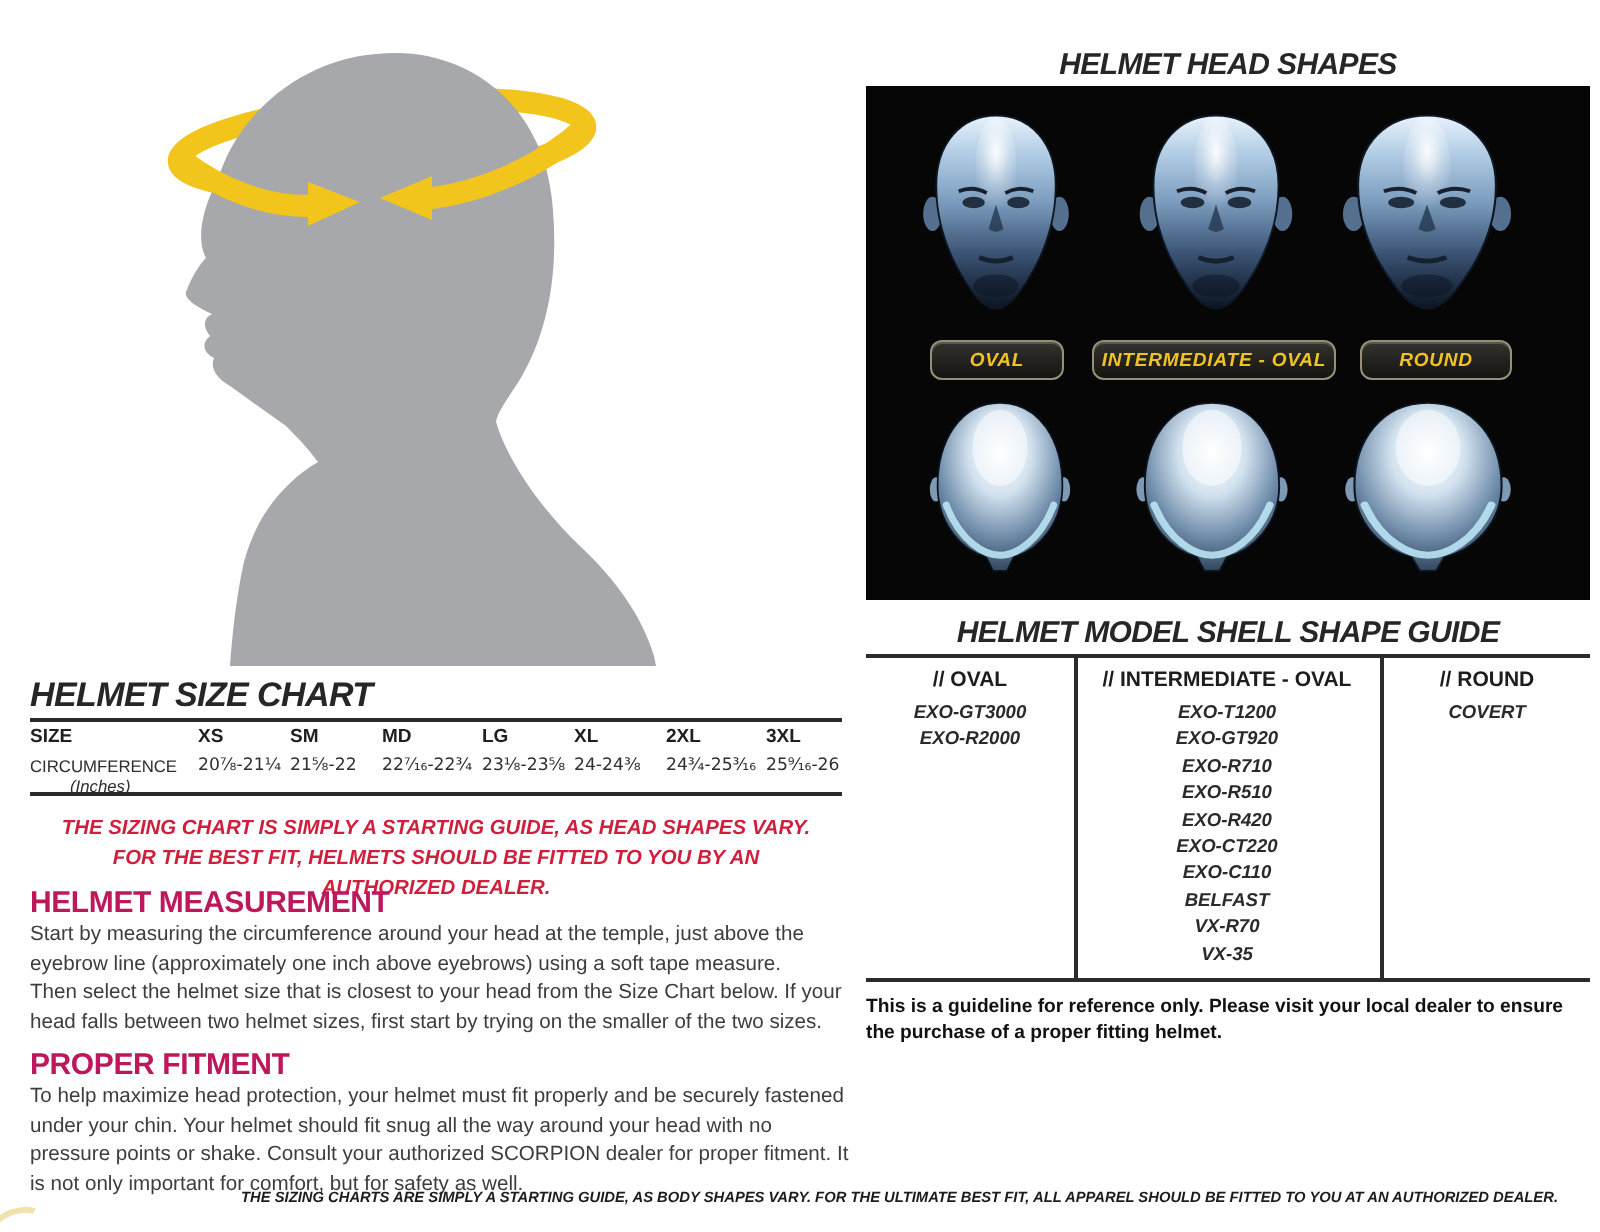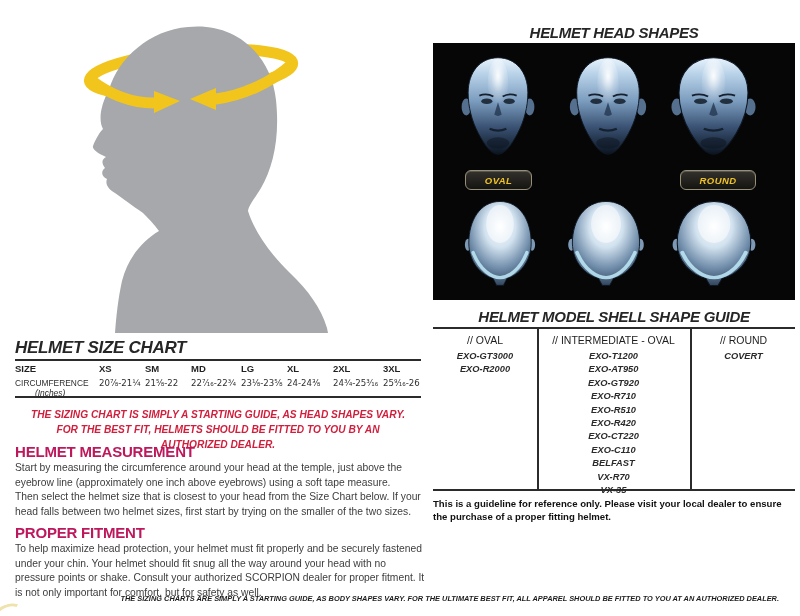--- a/index.html
+++ b/index.html
@@ -25,21 +25,21 @@
   .warning{font-size:10.2px;font-weight:bold;font-style:italic;text-align:center;line-height:15px;}
 
   
   .shapes-box{position:absolute;left:433px;top:43px;width:362px;height:257px;background:#060607;}
   .pill{position:absolute;height:20px;background:linear-gradient(#34322c,#141412);
         border:1px solid #979077;border-radius:6px;box-sizing:border-box;
         display:flex;align-items:center;justify-content:center;
         font-size:9.5px;font-weight:bold;font-style:italic;letter-spacing:.4px;
         box-shadow:inset 0 1px 0 rgba(255,255,255,.18);}
 
-  .shell-col-h{font-size:10.5px;font-weight:normal;color:#1d1d1d;text-align:center;}
+  .shell-col-h{font-size:10.5px;font-weight:bold;color:#1d1d1d;text-align:center;}
   .shell-model{font-size:9.3px;font-weight:bold;font-style:italic;color:#2a2a2a;text-align:center;line-height:13.4px;}
   .vdiv{position:absolute;width:2px;background:#2b2b2b;}
   .note{font-size:9.6px;font-weight:bold;color:#111;line-height:13px;}
 
   .disclaimer{font-size:7.4px;font-weight:bold;font-style:italic;color:#1c1c1c;
               text-align:right;white-space:nowrap;}
 
   .corner-curl{position:absolute;left:-6px;top:604px;width:24px;height:14px;
                border:3px solid #ead98f;border-color:#ead98f transparent transparent transparent;
                border-radius:50%;transform:rotate(-18deg);opacity:.75;}
@@ -179,20 +179,21 @@
         <use href="#frontHead"></use>
       </svg>
     <svg class="abs" style="left:131px;top:10px" width="88" height="106" viewBox="0 0 90 112" preserveAspectRatio="none">
         <use href="#frontHead"></use>
       </svg>
     <svg class="abs" style="left:232px;top:10px" width="97" height="106" viewBox="0 0 90 112" preserveAspectRatio="none">
         <use href="#frontHead"></use>
       </svg>
 
     <div class="pill" style="left:32px;top:127px;width:67px;color:#f0c325;">OVAL</div>
+    <div class="pill" style="left:113px;top:127px;width:122px;color:#f0c325;">INTERMEDIATE - OVAL</div>
     <div class="pill" style="left:247px;top:127px;width:76px;color:#f0c325;">ROUND</div>
 
     <svg class="abs" style="left:28px;top:155px" width="78" height="90" viewBox="0 0 90 104" preserveAspectRatio="none">
         <use href="#topHead"></use>
       </svg>
     <svg class="abs" style="left:131px;top:155px" width="84" height="90" viewBox="0 0 90 104" preserveAspectRatio="none">
         <use href="#topHead"></use>
       </svg>
     <svg class="abs" style="left:235px;top:155px" width="92" height="90" viewBox="0 0 90 104" preserveAspectRatio="none">
         <use href="#topHead"></use>
@@ -207,21 +208,20 @@
 
   <div class="abs" style="left:433px;top:334px;width:104px;">
     <div class="shell-col-h">// OVAL</div>
     <div class="shell-model" style="margin-top:4px;">EXO-GT3000</div>
     <div class="shell-model">EXO-R2000</div>
   </div>
 
   <div class="abs" style="left:539px;top:334px;width:149px;">
     <div class="shell-col-h">// INTERMEDIATE - OVAL</div>
     <div class="shell-model" style="margin-top:4px;">EXO-T1200</div>
-    <div class="shell-model">EXO-AT950</div>
     <div class="shell-model">EXO-GT920</div>
     <div class="shell-model">EXO-R710</div>
     <div class="shell-model">EXO-R510</div>
     <div class="shell-model">EXO-R420</div>
     <div class="shell-model">EXO-CT220</div>
     <div class="shell-model">EXO-C110</div>
     <div class="shell-model">BELFAST</div>
     <div class="shell-model">VX-R70</div>
     <div class="shell-model">VX-35</div>
   </div>

